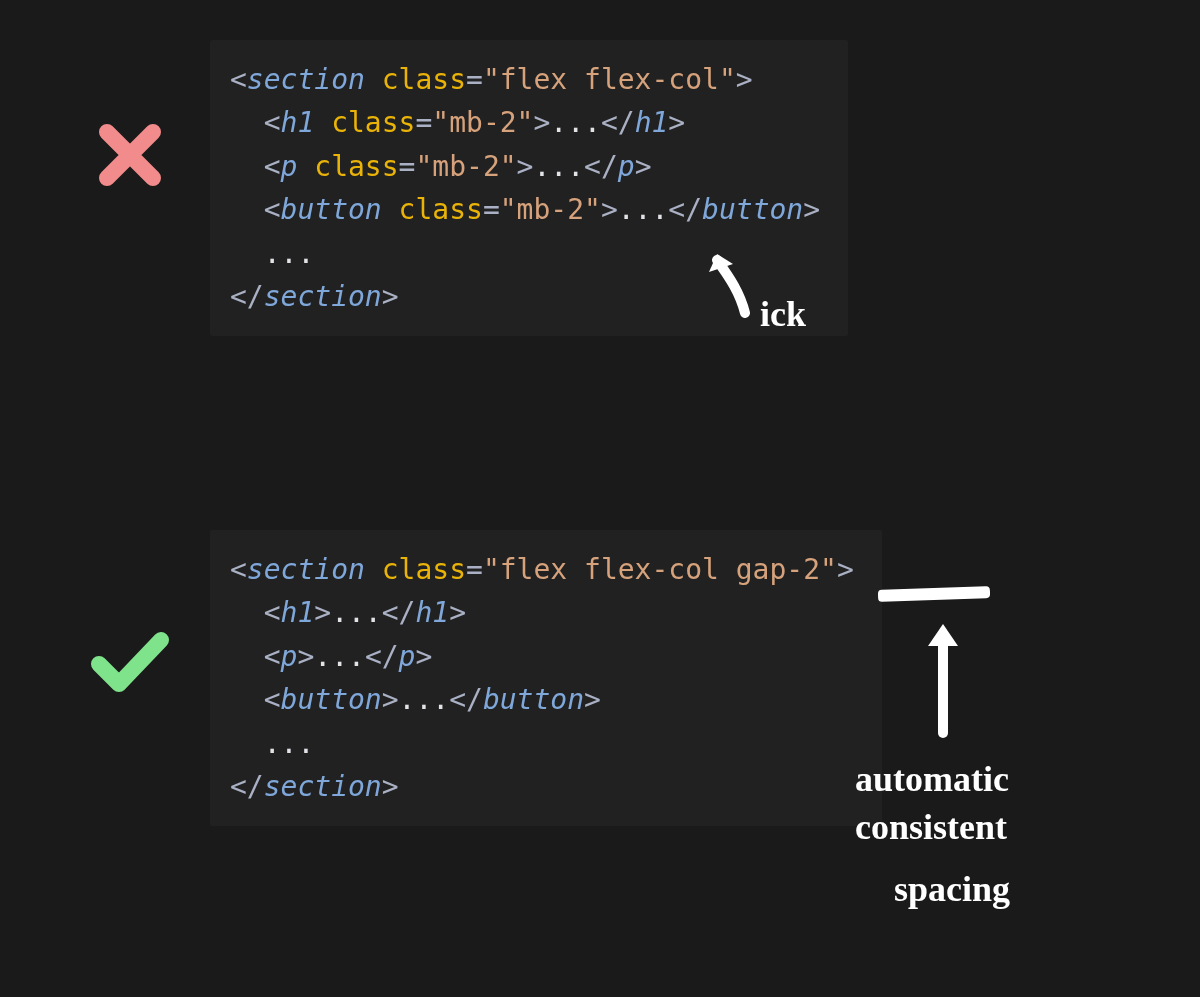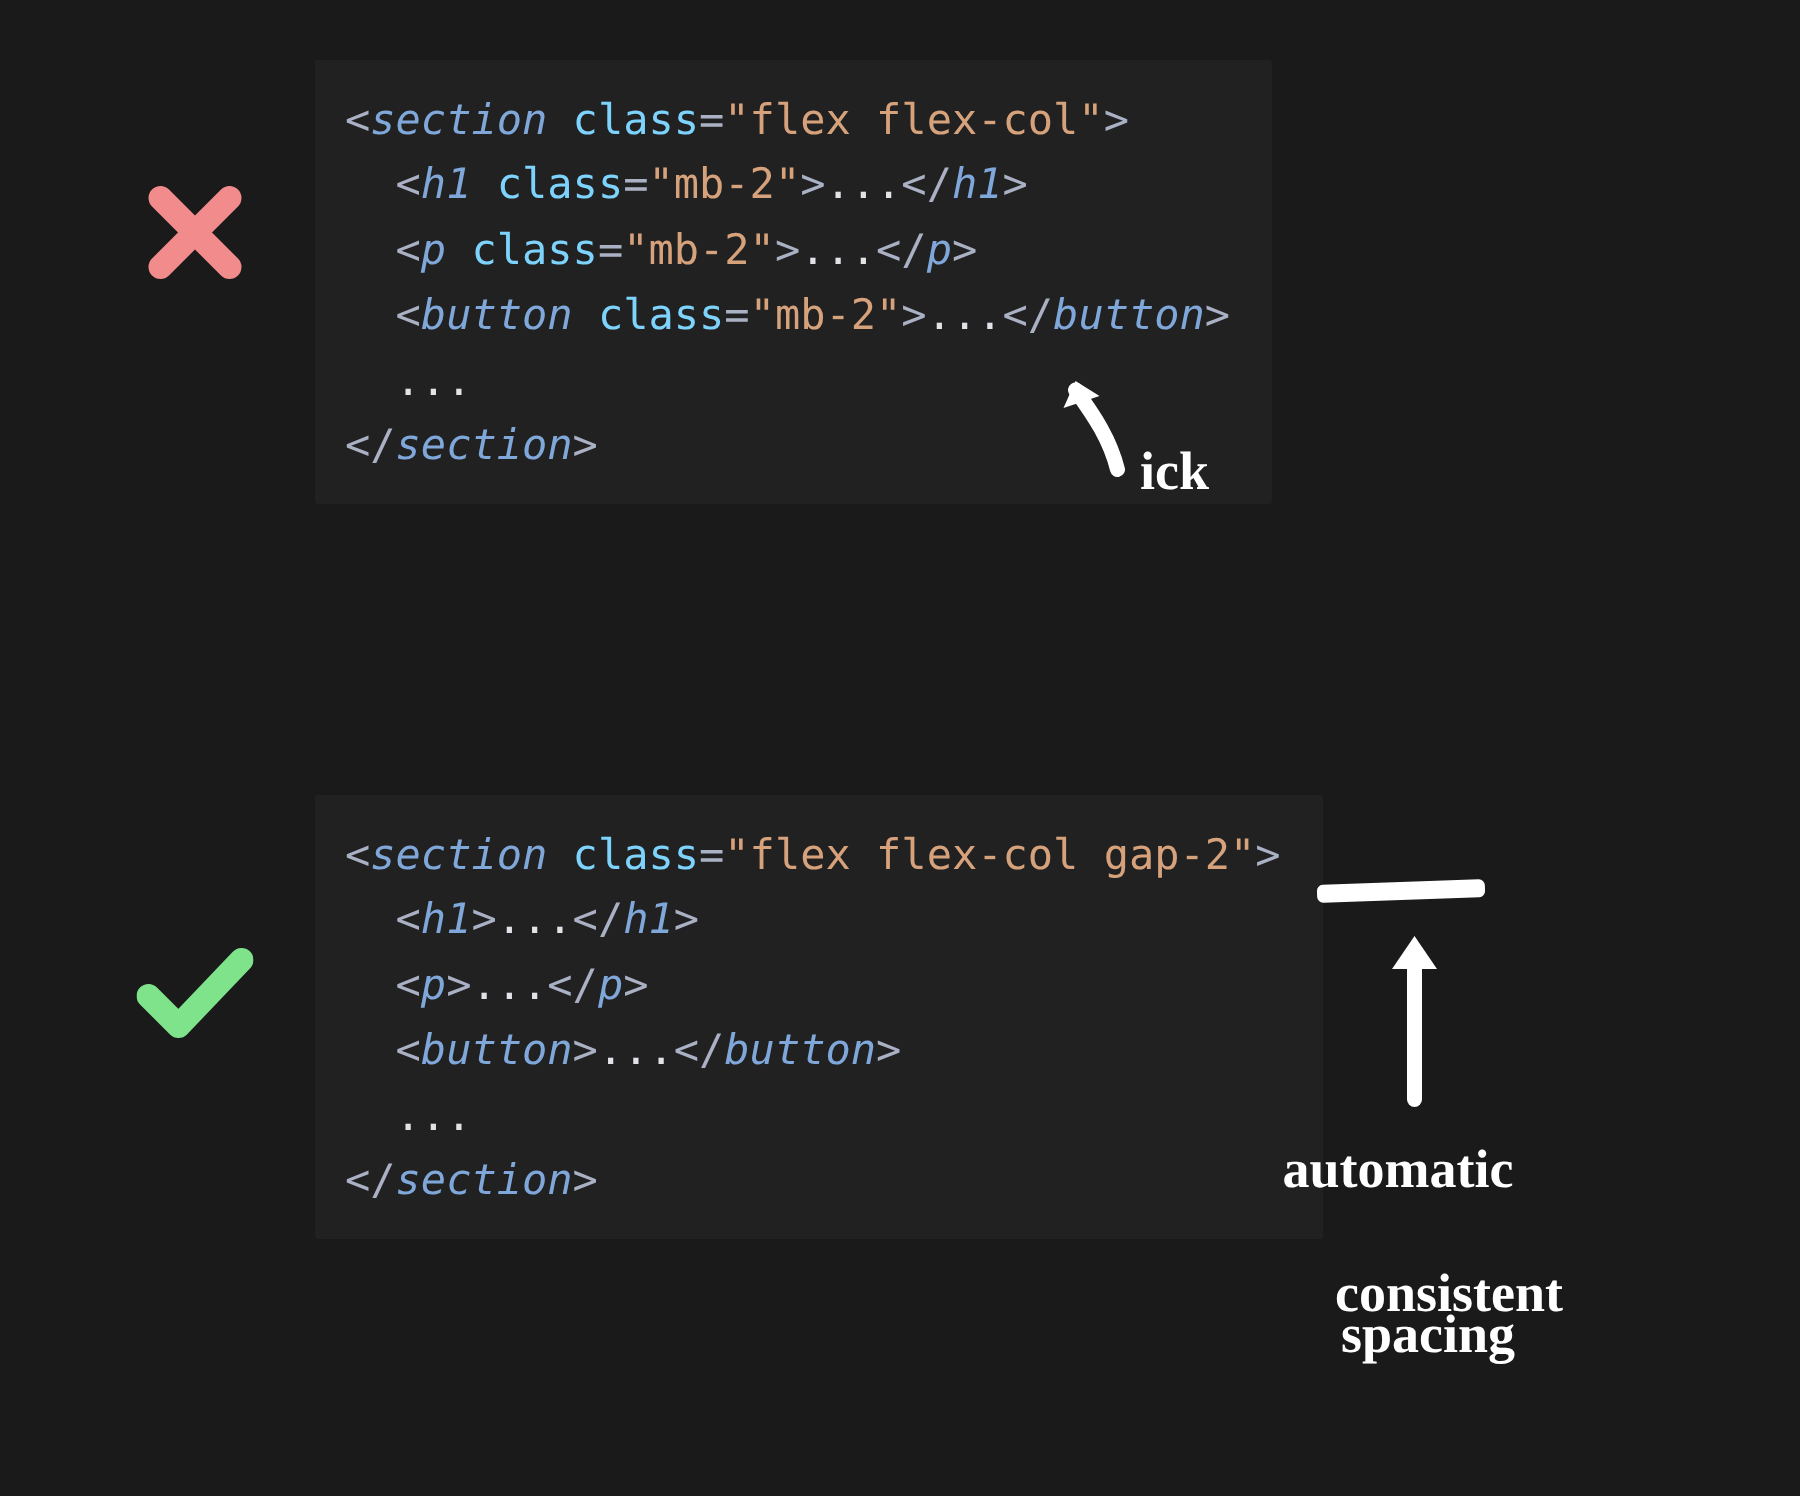--- a/index.html
+++ b/index.html
@@ -35,21 +35,21 @@
     background:#212121;
     padding:18px 28px 18px 20px;
     font-size:28px;
     line-height:1.55;
     white-space:pre;
     border-radius:2px;
   }
   .code-line { display:block; }
   .punct { color:#aab1c4; }
   .tag   { color:#7fa7d9;font-style:italic; }
-  .attr  { color:#7dd3fc;text-align:center; }
+  .attr  { color:#eab308;text-align:center; }
   .str   { color:#d6a27c; }
   .plain { color:#e2e3e7; }
 
   
   .annotation {
     position:absolute;
     font-family:"Comic Sans MS","Segoe Script","Bradley Hand",cursive;
     color:#ffffff;
     font-size:36px;
     line-height:1.1;
@@ -91,14 +91,14 @@
 </div>
 
 <div class="underline" style="left:878px; top:588px; width:112px; height:12px; transform:rotate(-2deg);"></div>
 
 <svg style="position:absolute; left:918px; top:618px;" width="50" height="120" viewBox="0 0 50 120">
   <path d="M25 115 C 25 80, 25 50, 25 18" stroke="#fff" stroke-width="10" fill="none" stroke-linecap="round"></path>
   <path d="M10 28 L25 6 L40 28 Z" fill="#fff"></path>
 </svg>
 
 <div class="annotation" style="left:855px; top:760px;">automatic</div>
-<div class="annotation" style="left:855px; top:843px;margin-left:35px;">consistent</div>
+<div class="annotation" style="left:855px; top:808px;">consistent</div>
 <div class="annotation" style="left:894px; top:870px;">spacing</div>
 
 </body></html>

